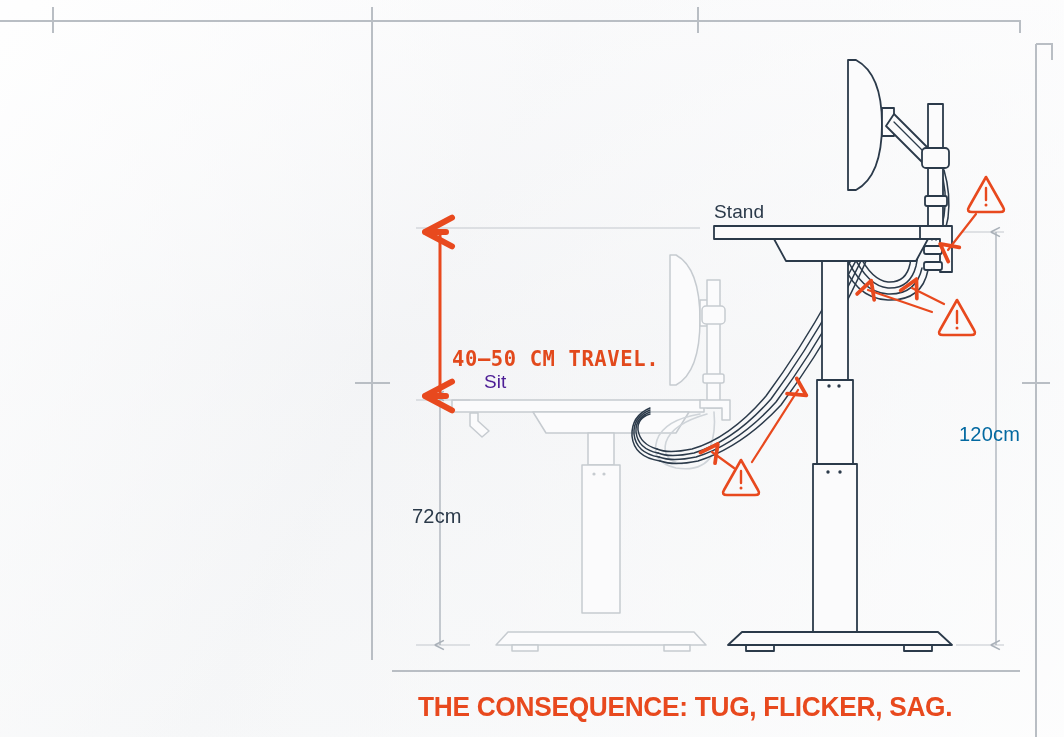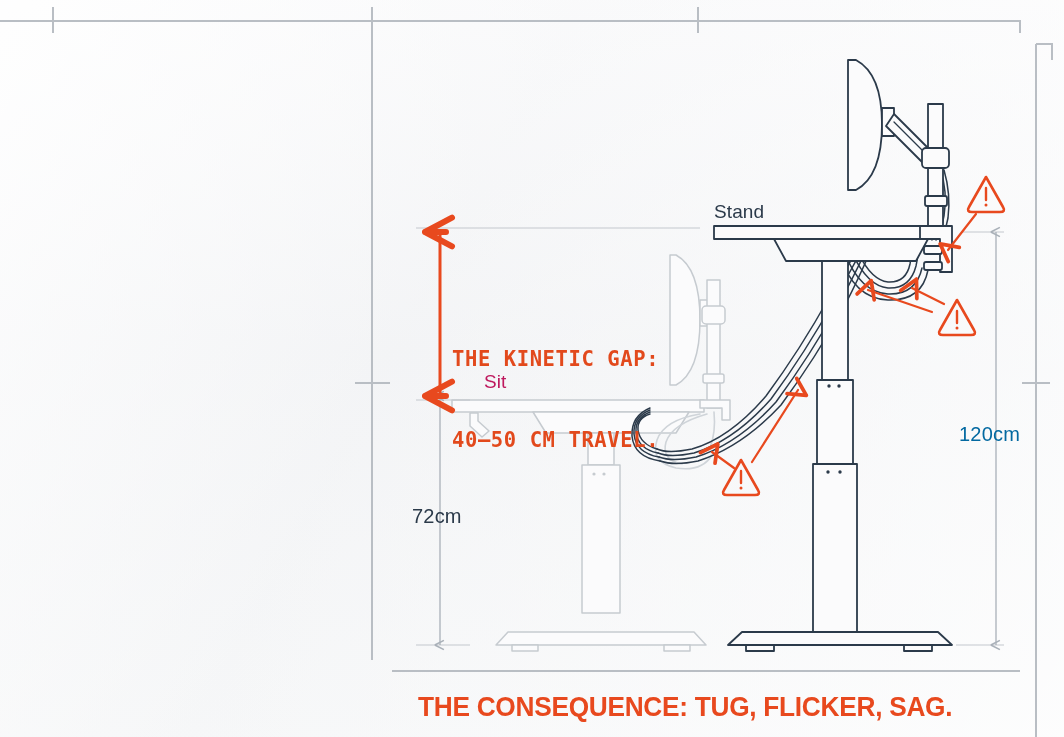--- a/index.html
+++ b/index.html
@@ -53,21 +53,21 @@
     left: 714px;
     top: 201px;
     font-size: 19px;
     color: #2b3a4a;
     letter-spacing: 0.1px;
   }
   .label-sit {
     left: 484px;
     top: 371px;
     font-size: 19px;
-    color: #be185d;
+    color: #4c1d95;
     letter-spacing: 0.1px;
   }
   .dim-72 {
     left: 412px;
     top: 505px;
     font-size: 20px;
     color: #2b3a4a;
     letter-spacing: 0.2px;
   }
   .dim-120 {
@@ -313,19 +313,18 @@
 
   <div class="txt label-stand">Stand</div>
 
   <div class="txt label-sit">Sit</div>
 
   <div class="txt dim-72">72cm</div>
 
   <div class="txt dim-120">120cm</div>
 
   <div class="txt callout">
-    <div>THE KINETIC GAP:</div>
     <div>40–50 CM TRAVEL.</div>
   </div>
 
   <div class="caption">THE CONSEQUENCE: TUG, FLICKER, SAG.</div>
 
 </div>
 
 </body></html>

